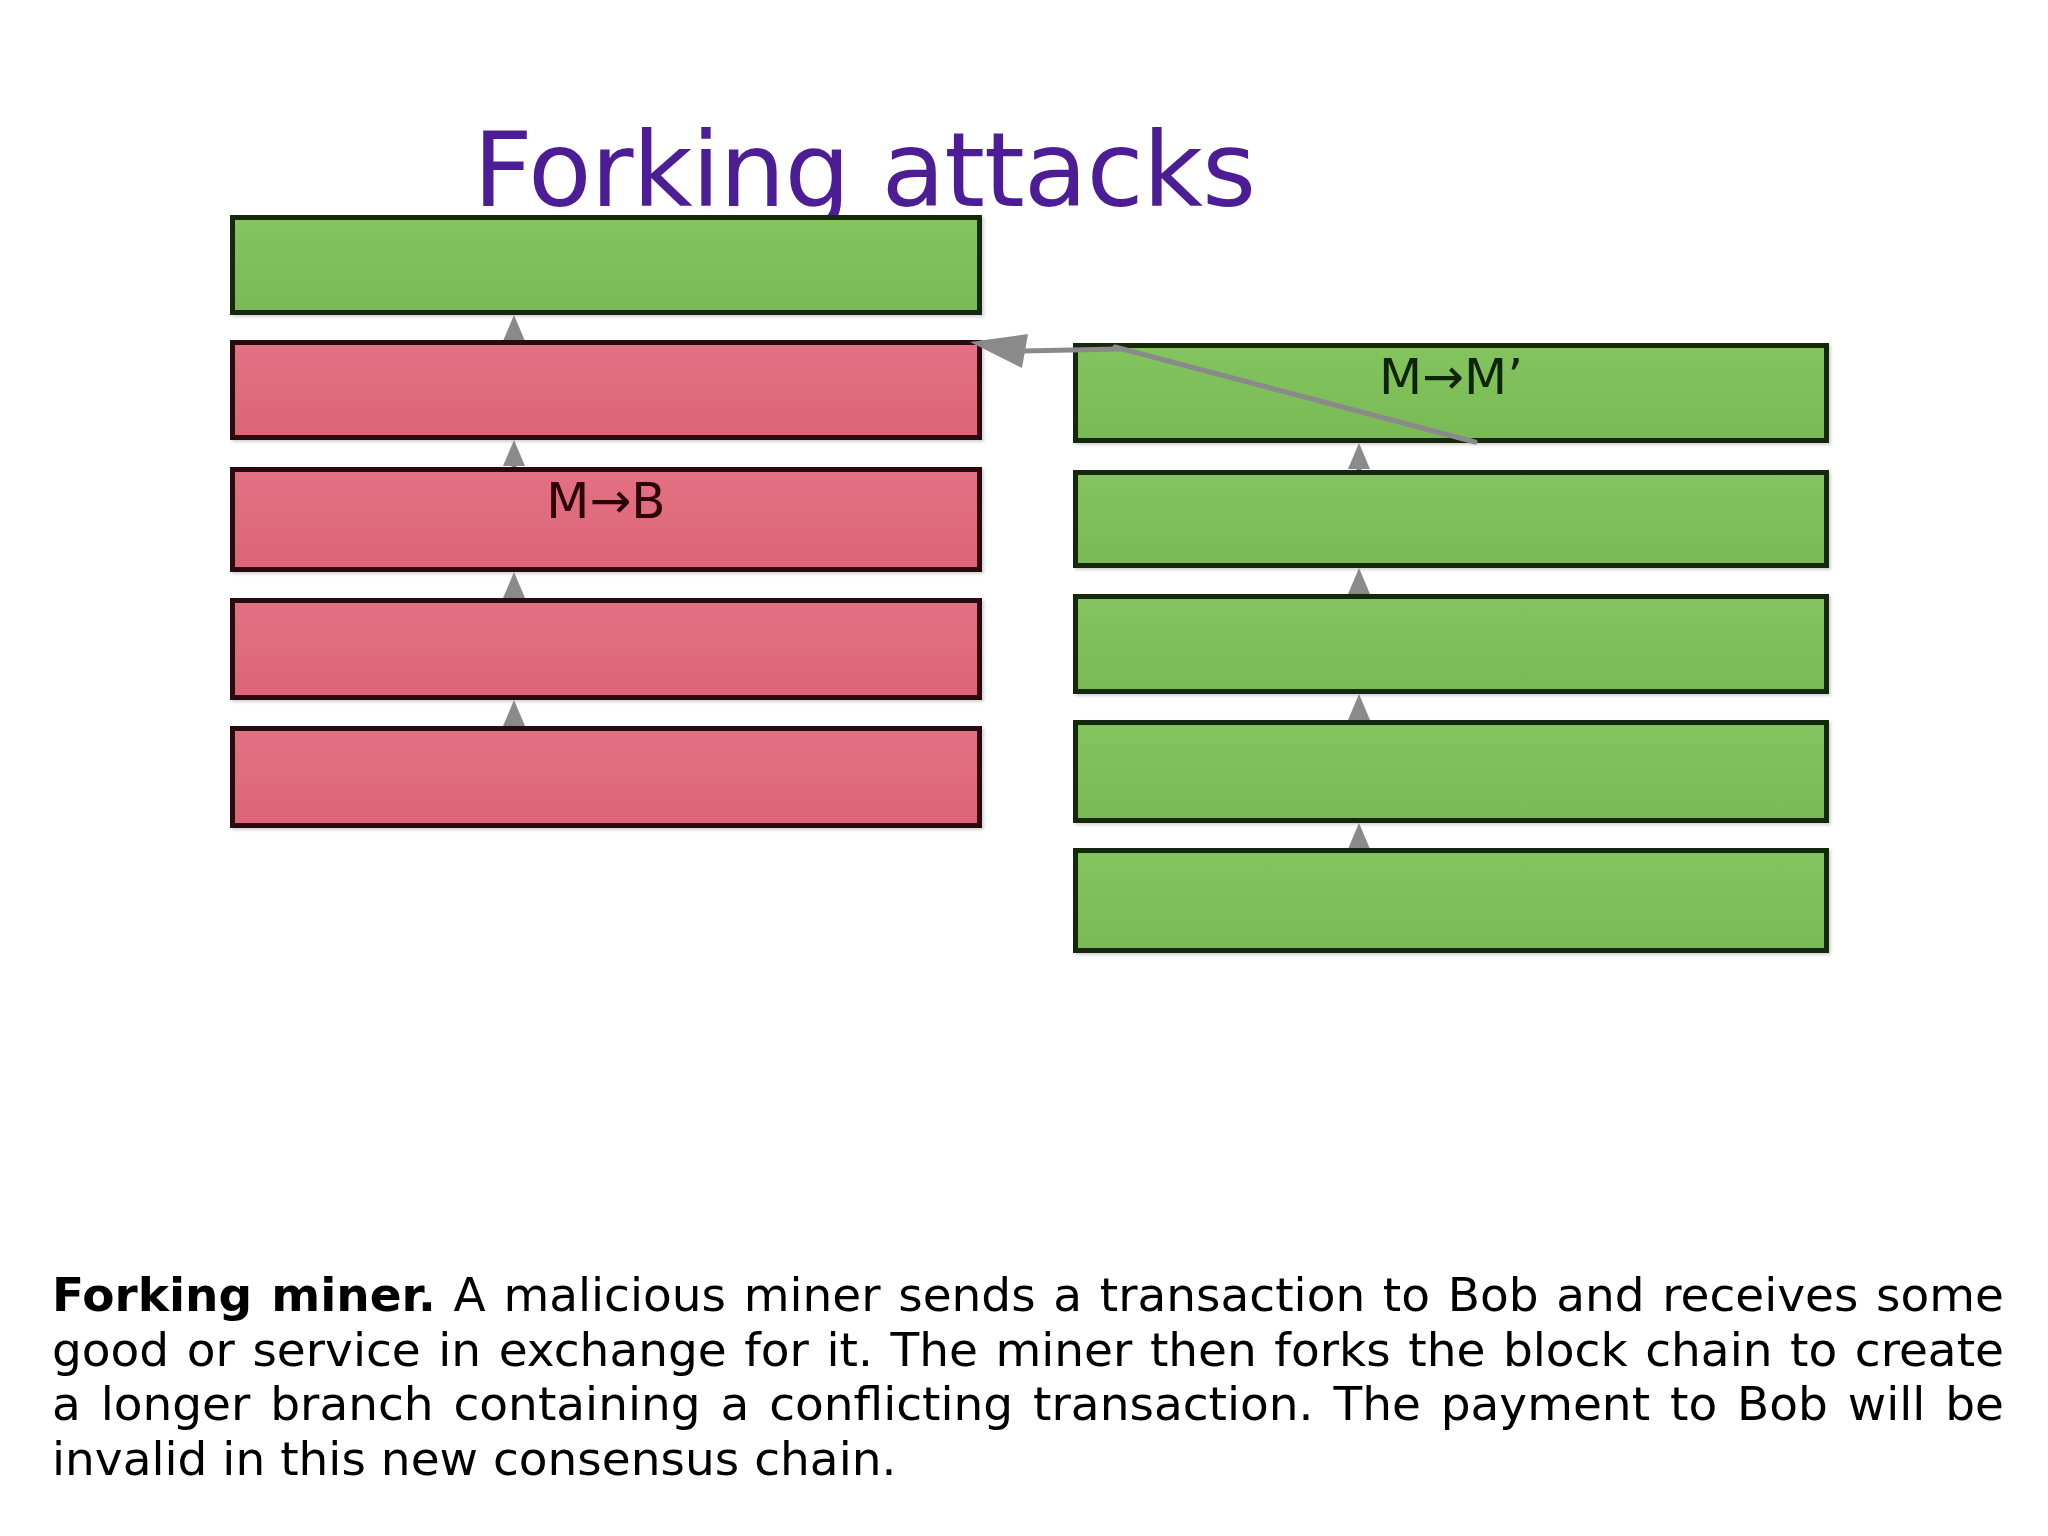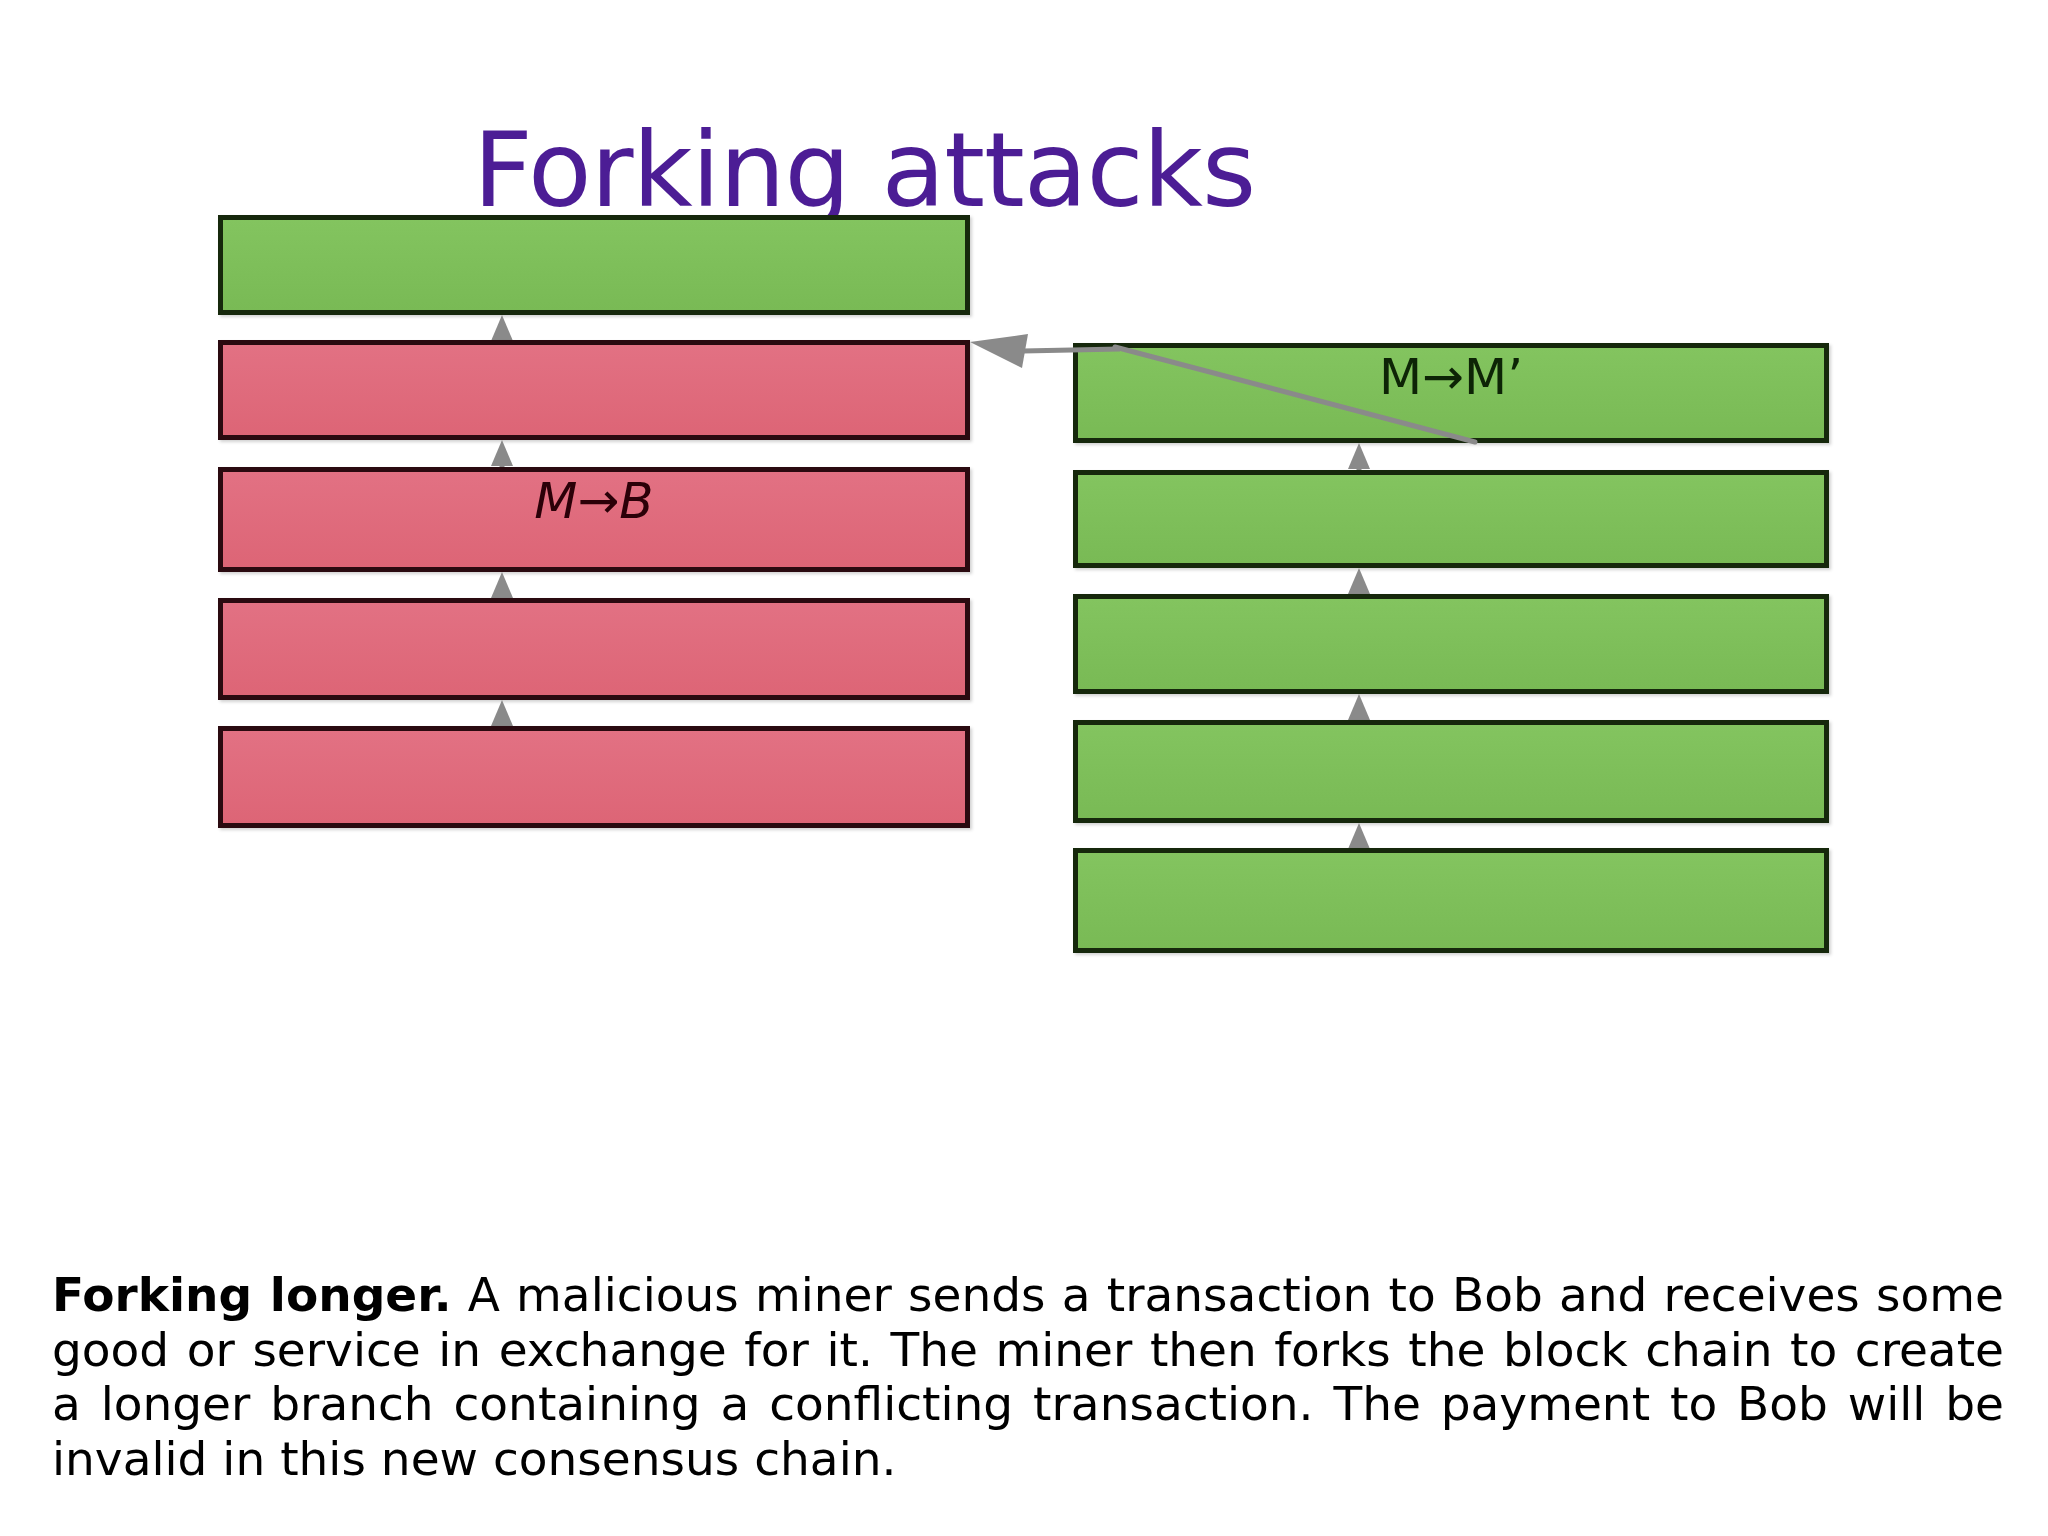--- a/index.html
+++ b/index.html
@@ -38,21 +38,21 @@
   #diagram {
     position: absolute;
     left: 0;
     top: 0;
     width: 2048px;
     height: 1270px;
   }
   .chain {
     position: absolute;
   }
-  #chain-left  { left: 218px; top: 0; width: 752px; height: 1270px; font-style: italic; }
+  #chain-left  { left: 230px; top: 0; width: 752px; height: 1270px; }
   #chain-right { left: 1073px; top: 0; width: 756px; height: 1270px; }
 
   .block {
     position: absolute;
     box-sizing: border-box;
     border: 5px solid #141414;
     display: flex;
     align-items: flex-start;
     justify-content: center;
     box-shadow: 2px 2px 3px rgba(0,0,0,0.18);
@@ -229,17 +229,17 @@
       <svg width="560" height="130" viewBox="0 0 560 130">
         <line x1="185" y1="27" x2="545" y2="122" stroke="#8a8a8a" stroke-width="5" stroke-linecap="round"></line>
         <polygon points="40,22 98,14 92,48" fill="#8a8a8a"></polygon>
         <line x1="93" y1="31" x2="190" y2="29" stroke="#8a8a8a" stroke-width="5"></line>
       </svg>
     </div>
 
   </div>
 
   <div id="caption">
-    <span class="lead">Forking longer.</span>
+    <span class="lead">Forking miner.</span>
     <span>A malicious miner sends a transaction to Bob and receives some good or service in exchange for it. The miner then forks the block chain to create a longer branch containing a conflicting transaction. The payment to Bob will be invalid in this new consensus chain.</span>
   </div>
 
 </div>
 
 </body></html>

